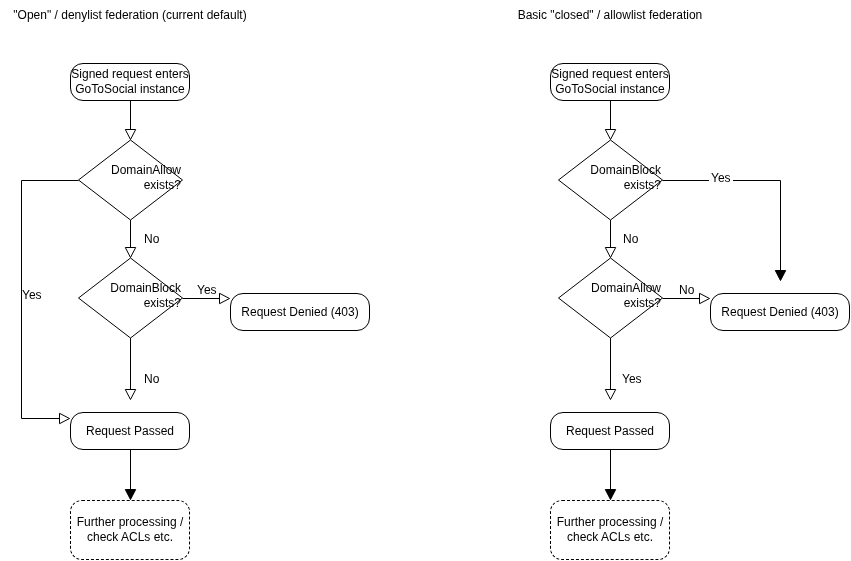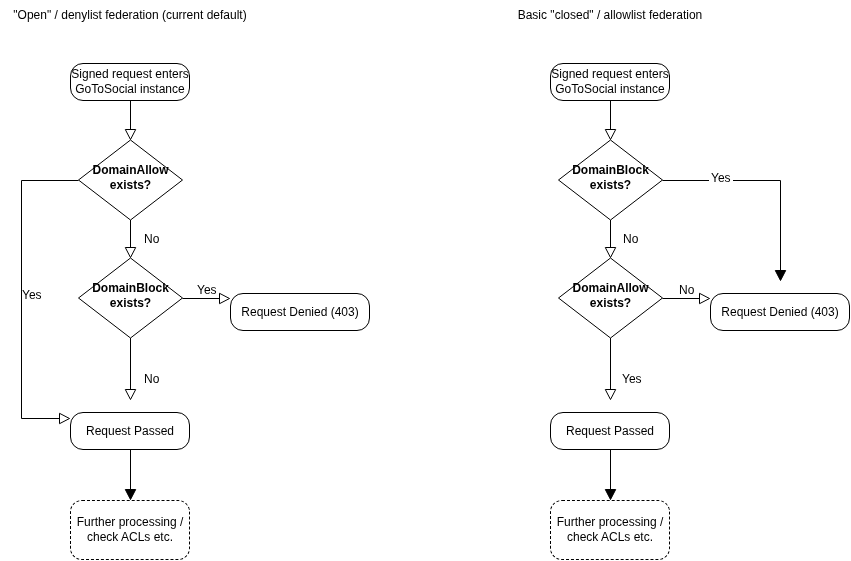--- a/index.html
+++ b/index.html
@@ -17,21 +17,21 @@
   .dshape { fill:var(--fill); stroke:var(--stroke); stroke-width:1; }
   .node {
     position:absolute; background:var(--fill); border:1px solid var(--stroke);
     display:flex; align-items:center; justify-content:center; text-align:center;
     line-height:15px;
   }
   .rounded { border-radius:13px;margin-top:12px; }
   .dashed { border-style:dashed; border-radius:12px; }
   .node span { display:block; }
   .dlabel {
-    position:absolute; text-align:center; line-height:15px; pointer-events:none;font-weight:bold;
+    position:absolute; text-align:right; line-height:15px; pointer-events:none;
   }
   .dlabel span { display:block; }
   .elabel { position:absolute; line-height:15px; white-space:nowrap;text-align:center; }
   .online { background:var(--fill); padding:0 2px; }
   .title { position:absolute; text-align:center; line-height:15px; }
 </style>
 </head>
 <body>
 
 <div class="canvas">

